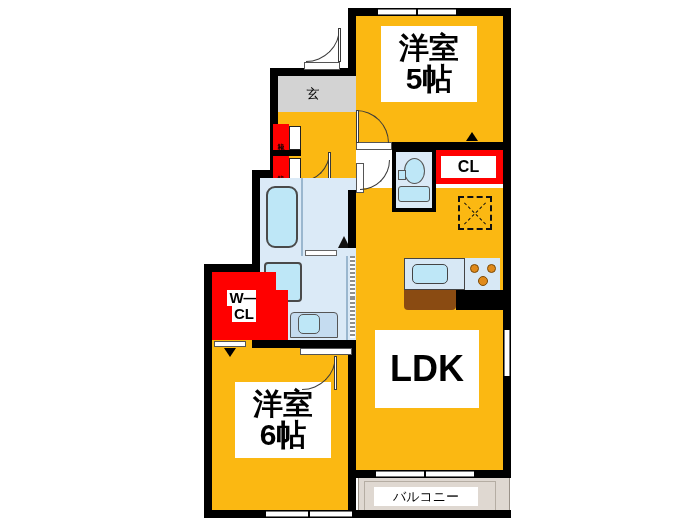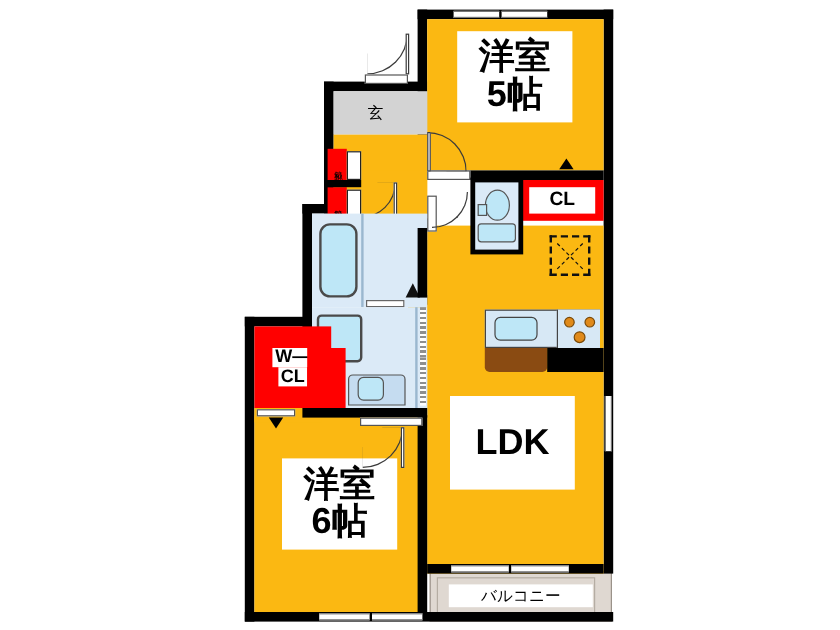--- a/index.html
+++ b/index.html
@@ -74,21 +74,21 @@
 
   .hatch{background:repeating-linear-gradient(180deg,#8f8f8f 0 2px,#ffffff 2px 4px);}
 </style>
 </head>
 <body>
 
 <div id="stage">
 
   <div class="abs balcony" style="left:358px;top:476px;width:152px;height:42px;border:1px solid #9a9289;"></div>
   <div class="abs" style="left:364px;top:481px;width:132px;height:32px;border:1px solid #b5ada3;"></div>
-  <div class="abs balcony-lab" style="left:374px;top:487px;width:120px;height:19px;">バルコニー</div>
+  <div class="abs balcony-lab" style="left:374px;top:487px;width:104px;height:19px;">バルコニー</div>
 
   <div class="abs wall" style="left:348px;top:8px;width:163px;height:8px;"></div>
   <div class="abs wall" style="left:503px;top:8px;width:8px;height:470px;"></div>
   <div class="abs wall" style="left:348px;top:8px;width:8px;height:132px;"></div>
 
   <div class="abs wall" style="left:270px;top:68px;width:86px;height:8px;"></div>
   <div class="abs wall" style="left:270px;top:68px;width:8px;height:110px;"></div>
   <div class="abs wall" style="left:252px;top:170px;width:26px;height:8px;"></div>
   <div class="abs wall" style="left:252px;top:170px;width:8px;height:176px;"></div>
 
@@ -191,21 +191,21 @@
   </div>
 
   <div class="abs wall" style="left:348px;top:346px;width:8px;height:164px;"></div>
   <div class="abs white" style="left:300px;top:348px;width:52px;height:7px;border:1px solid #555;"></div>
   <div class="abs arc arc-br" style="left:302px;top:356px;width:34px;height:34px;"></div>
   <div class="abs leaf" style="left:334px;top:356px;width:3px;height:34px;"></div>
 
   <div class="abs win" style="left:266px;top:511px;width:42px;height:6px;"></div>
   <div class="abs win" style="left:310px;top:511px;width:42px;height:6px;"></div>
 
-  <div class="abs chip" style="left:375px;top:330px;width:104px;height:78px;font-size:30px;font-weight:700;">
+  <div class="abs chip" style="left:375px;top:330px;width:104px;height:78px;font-size:36px;font-weight:700;">
     <span class="l1">LDK</span>
   </div>
 
   <div class="abs win-v" style="left:504px;top:330px;width:6px;height:46px;"></div>
 
   <div class="abs wall" style="left:348px;top:190px;width:8px;height:58px;"></div>
   <div class="abs hatch" style="left:350px;top:256px;width:5px;height:42px;"></div>
 
   <div class="abs dash dashx" style="left:458px;top:196px;width:34px;height:34px;"></div>
   <div class="abs dash dashv" style="left:418px;top:232px;width:34px;height:34px;"></div>

